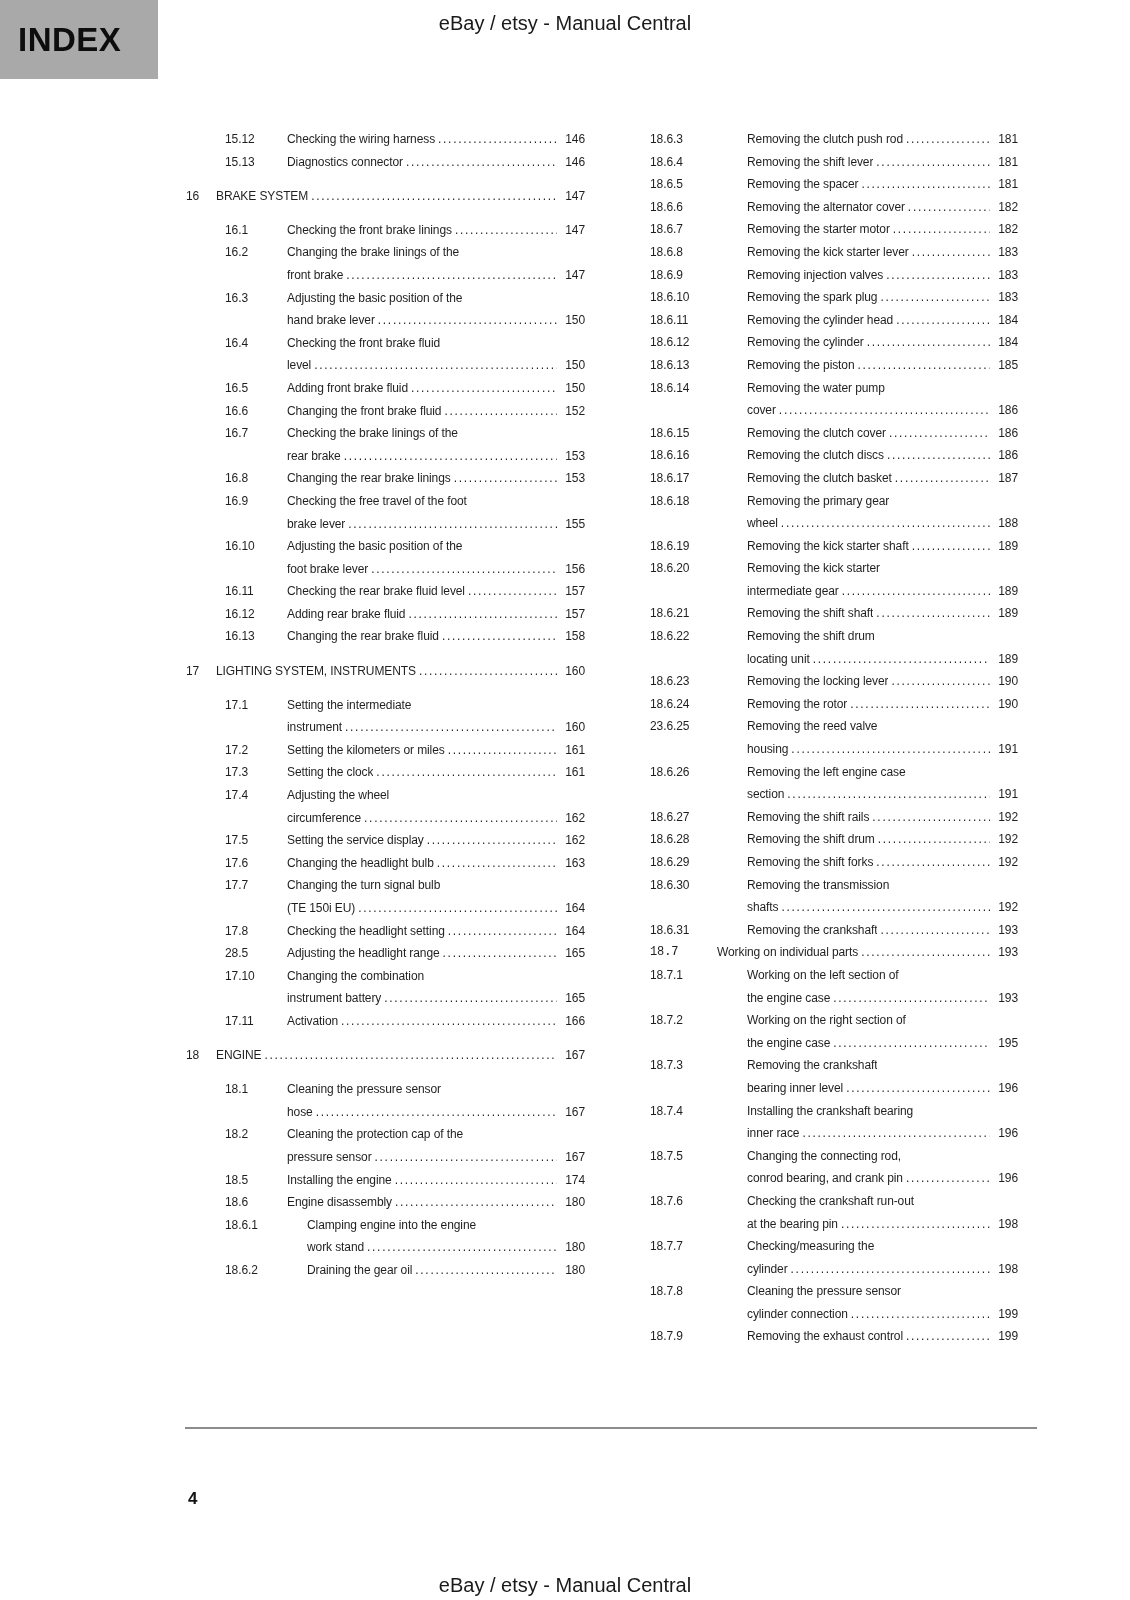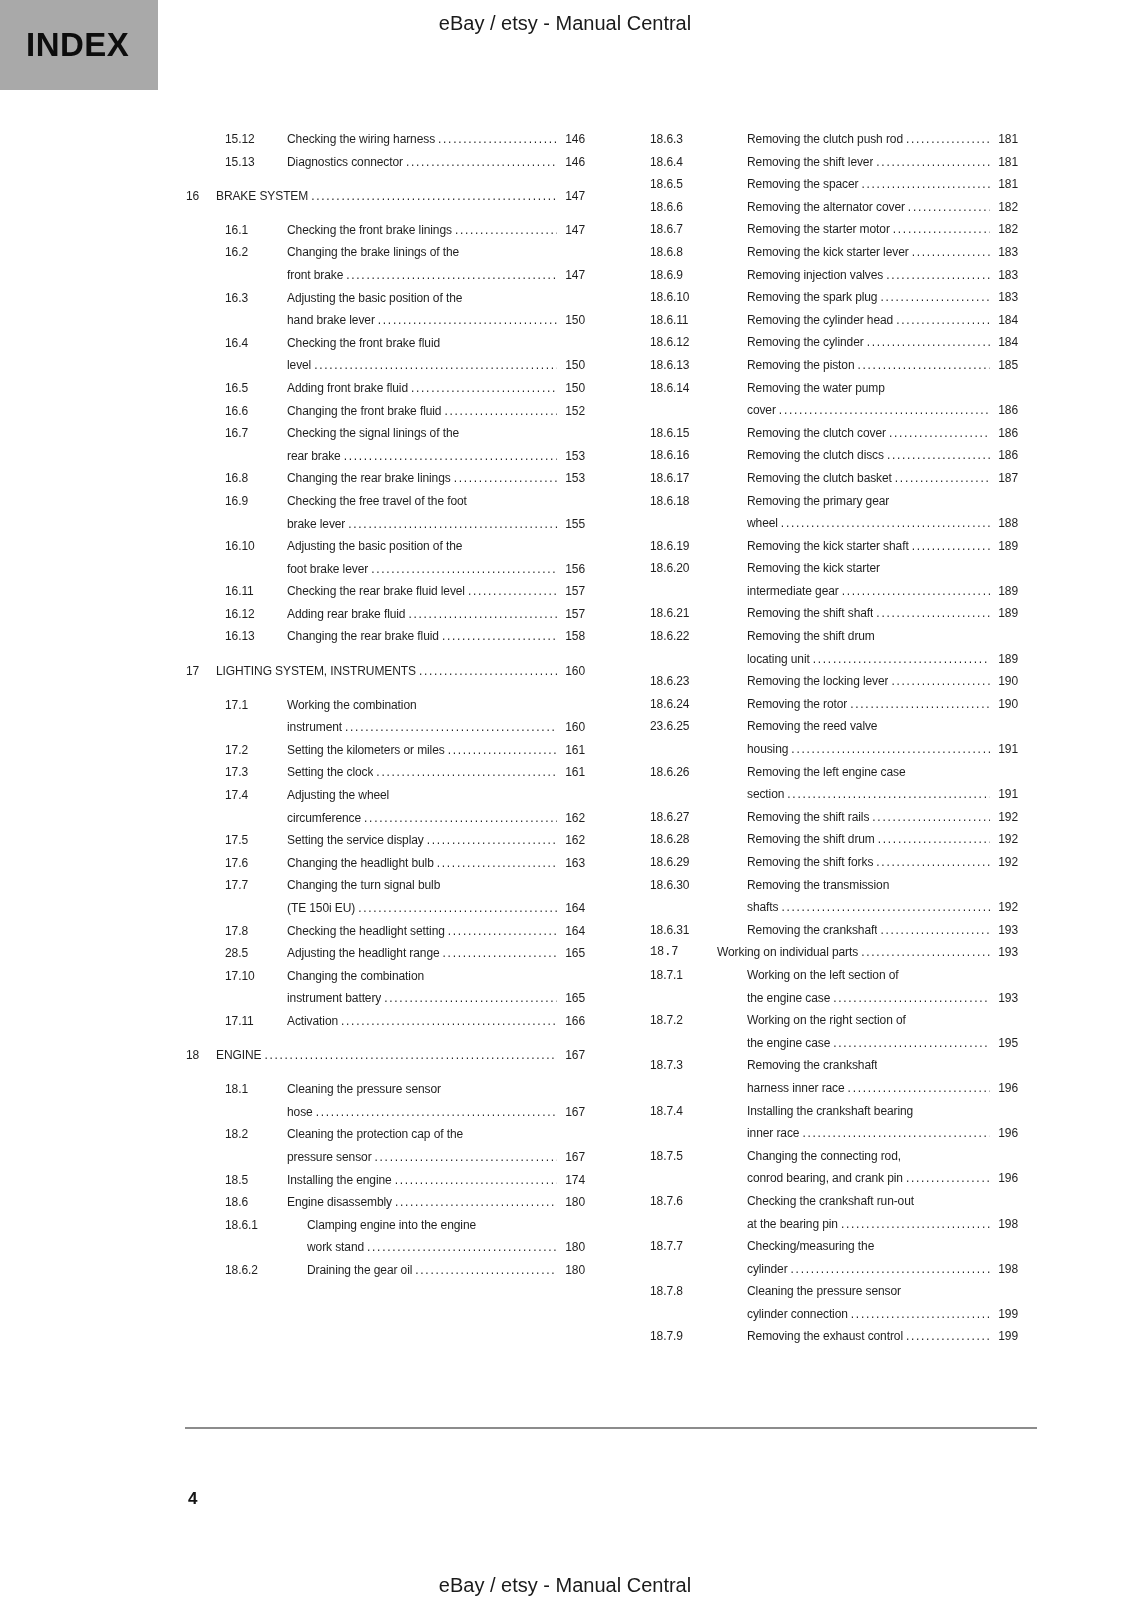--- a/index.html
+++ b/index.html
@@ -8,25 +8,25 @@
     width: 1130px;
     height: 1600px;
     background: #ffffff;
     font-family: "Liberation Sans", sans-serif;
     color: #1f1f1f;
     overflow: hidden;
   }
   .index-box {
     position: absolute;
     left: 0; top: 0;
-    width: 158px; height: 90px;
+    width: 158px; height: 79px;
     background: #a9a9a9;
     display: flex;
     align-items: center;
-    padding-left: 26px;
+    padding-left: 18px;
     box-sizing: border-box;
     text-align: right;
   }
   .index-box .index-label {
     font-size: 33px;
     font-weight: bold;
     color: #0d0d0d;
     letter-spacing: 0.5px;
   }
   .header-title {
@@ -206,21 +206,21 @@
             <span class="txt">Changing the front brake fluid</span>
             <span class="leader"></span>
             <span class="pg">152</span>
           </div>
         </div>
       </div>
       <div class="entry section">
         <span class="num">16.7</span>
         <div class="body">
           <div class="line">
-            <span class="txt">Checking the signal linings of the</span>
+            <span class="txt">Checking the brake linings of the</span>
           </div>
           <div class="line">
             <span class="txt">rear brake</span>
             <span class="leader"></span>
             <span class="pg">153</span>
           </div>
         </div>
       </div>
       <div class="entry section">
         <span class="num">16.8</span>
@@ -295,21 +295,21 @@
             <span class="txt">LIGHTING SYSTEM, INSTRUMENTS</span>
             <span class="leader"></span>
             <span class="pg">160</span>
           </div>
         </div>
       </div>
       <div class="entry section">
         <span class="num">17.1</span>
         <div class="body">
           <div class="line">
-            <span class="txt">Working the combination</span>
+            <span class="txt">Setting the intermediate</span>
           </div>
           <div class="line">
             <span class="txt">instrument</span>
             <span class="leader"></span>
             <span class="pg">160</span>
           </div>
         </div>
       </div>
       <div class="entry section">
         <span class="num">17.2</span>
@@ -848,21 +848,21 @@
           </div>
         </div>
       </div>
       <div class="entry subsection">
         <span class="num">18.7.3</span>
         <div class="body">
           <div class="line">
             <span class="txt">Removing the crankshaft</span>
           </div>
           <div class="line">
-            <span class="txt">harness inner race</span>
+            <span class="txt">bearing inner level</span>
             <span class="leader"></span>
             <span class="pg">196</span>
           </div>
         </div>
       </div>
       <div class="entry subsection">
         <span class="num">18.7.4</span>
         <div class="body">
           <div class="line">
             <span class="txt">Installing the crankshaft bearing</span>

